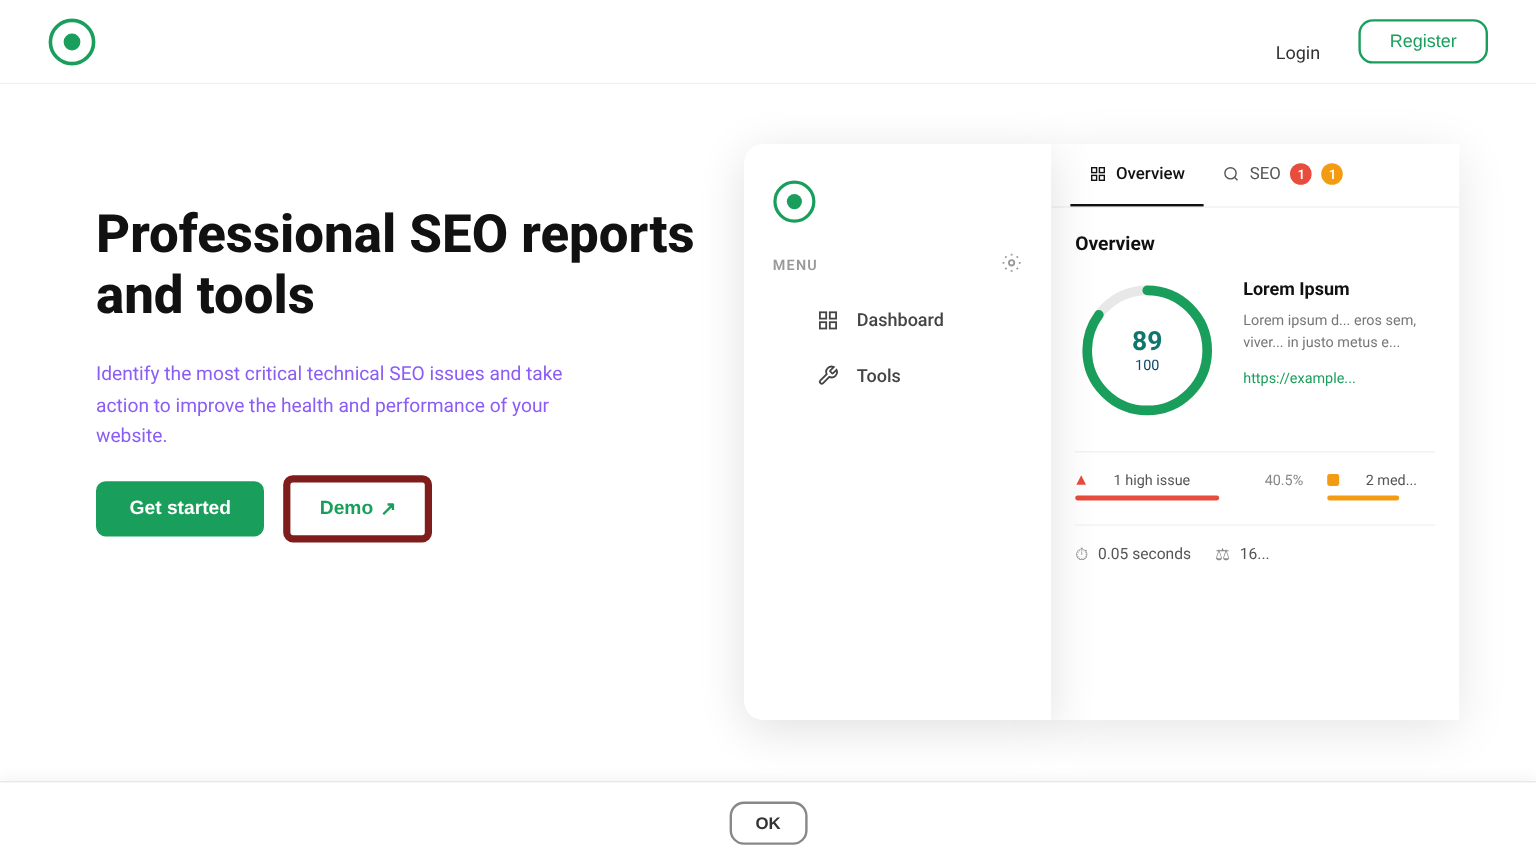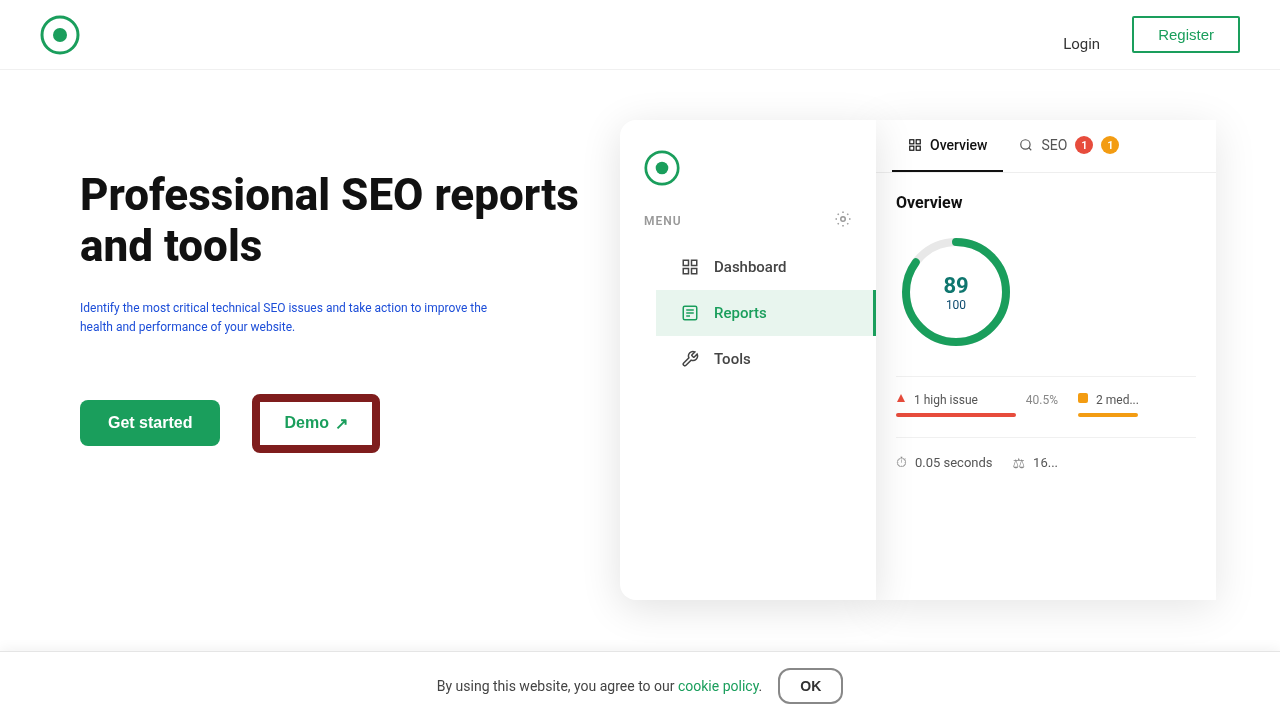--- a/index.html
+++ b/index.html
@@ -34,21 +34,21 @@
       color: #333;
       font-size: 15px;
       cursor: pointer;
       text-decoration: none;
     }
     .nav-register {
       border: 2px solid #1a9e5c;
       color: #1a9e5c;
       background: transparent;
       padding: 8px 24px;
-      border-radius: 2px;
+      border-radius: 12px;
       font-size: 15px;
       font-weight: 500;
       cursor: pointer;
     }
 
     
     .main {
       display: flex;
       align-items: flex-start;
       padding: 60px 80px 0 80px;
@@ -62,45 +62,45 @@
       padding-top: 40px;
     }
     .hero-title {
       font-size: 44px;
       font-weight: 800;
       color: #111;
       line-height: 1.15;
       margin-bottom: 28px;
     }
     .hero-subtitle {
-      font-size: 12px;
-      color: #1d4ed8;
+      font-size: 16px;
+      color: #8b5cf6;
       line-height: 1.6;
-      margin-bottom: 56px;
+      margin-bottom: 20px;
       max-width: 420px;
     }
     .cta-buttons {
       display: flex;
-      gap: 32px;
+      gap: 16px;
       align-items: center;
     }
     .btn-get-started {
       background: #1a9e5c;
       color: #fff;
       border: none;
       padding: 14px 28px;
       border-radius: 8px;
       font-size: 16px;
       font-weight: 600;
       cursor: pointer;
     }
     .btn-demo {
       background: transparent;
       color: #1a9e5c;
-      border: 8px solid #7f1d1d;
+      border: 6px solid #7f1d1d;
       padding: 12px 24px;
       border-radius: 8px;
       font-size: 16px;
       font-weight: 600;
       cursor: pointer;
       display: flex;
       align-items: center;
       gap: 6px;
     }
     .arrow-icon {
@@ -295,21 +295,22 @@
       padding-top: 16px;
       border-top: 1px solid #f0f0f0;
     }
     .metric-item {
       display: flex;
       flex-direction: column;
       gap: 6px;
     }
     .metric-label {
       display: flex;
-      gap: 8px;
+      align-items: center;
+      gap: 22px;
       font-size: 12px;
       color: #555;
     }
     .metric-bar {
       height: 4px;
       border-radius: 2px;
       background: #e74c3c;
       width: 120px;
     }
     .metric-bar-orange {
@@ -432,31 +433,20 @@
           <svg width="18" height="18" viewBox="0 0 24 24" fill="none" stroke="currentColor" stroke-width="2">
             <rect x="3" y="3" width="7" height="7"></rect>
               <rect x="14" y="3" width="7" height="7"></rect>
               <rect x="14" y="14" width="7" height="7"></rect>
               <rect x="3" y="14" width="7" height="7"></rect>
           </svg>
         </div>
         <span>Dashboard</span>
       </div>
 
-      <div class="sidebar-item active">
-        <div class="sidebar-item-icon">
-          <svg width="18" height="18" viewBox="0 0 24 24" fill="none" stroke="#1a9e5c" stroke-width="2">
-            <rect x="3" y="3" width="18" height="18" rx="2"></rect>
-            <line x1="7" y1="8" x2="17" y2="8"></line>
-            <line x1="7" y1="12" x2="17" y2="12"></line>
-            <line x1="7" y1="16" x2="12" y2="16"></line>
-          </svg>
-        </div>
-        <span>Reports</span>
-      </div>
 
 
       <div class="sidebar-item">
         <div class="sidebar-item-icon">
           <svg width="18" height="18" viewBox="0 0 24 24" fill="none" stroke="currentColor" stroke-width="2">
             <path d="M14.7 6.3a1 1 0 000 1.4l1.6 1.6a1 1 0 001.4 0l3.77-3.77a6 6 0 01-7.94 7.94l-6.91 6.91a2.12 2.12 0 01-3-3l6.91-6.91a6 6 0 017.94-7.94l-3.76 3.76z"></path>
           </svg>
         </div>
         <span>Tools</span>
       </div>
@@ -494,20 +484,25 @@
             <svg width="120" height="120" class="progress-svg">
               <circle cx="60" cy="60" r="50" fill="none" stroke="#e8e8e8" stroke-width="8"></circle>
               <circle cx="60" cy="60" r="50" fill="none" stroke="#1a9e5c" stroke-width="8" stroke-dasharray="314" stroke-dashoffset="47" stroke-linecap="round"></circle>
             </svg>
             <div class="score-text">
               <span class="score-number">89</span>
               <span class="score-total">100</span>
             </div>
           </div>
 
+          <div class="score-details">
+            <div class="score-site-name">Lorem Ipsum</div>
+            <div class="score-description">Lorem ipsum d... eros sem, viver... in justo metus e...</div>
+            <a class="score-link">https://example...</a>
+          </div>
         </div>
 
         <div class="metrics-row">
           <div class="metric-item">
             <div class="metric-label">
               <svg width="10" height="10" viewBox="0 0 10 10">
                 <polygon points="5,1 9,9 1,9" fill="#e74c3c"></polygon>
               </svg>
               <span>1 high issue</span>
               <span style="margin-left:40px;color:#888;">40.5%</span>
@@ -532,18 +527,14 @@
             <span class="metric-icon">⚖</span>
             <span>16...</span>
           </div>
         </div>
       </div>
     </div>
   </div>
 </div>
 
 <div class="cookie-banner">
-  <span class="cookie-text">
-    <span>By using this website, you agree to our</span>
-    <a class="cookie-link">cookie policy</a><span>.</span>
-  </span>
   <button class="cookie-ok">OK</button>
 </div>
 
 </body></html>

